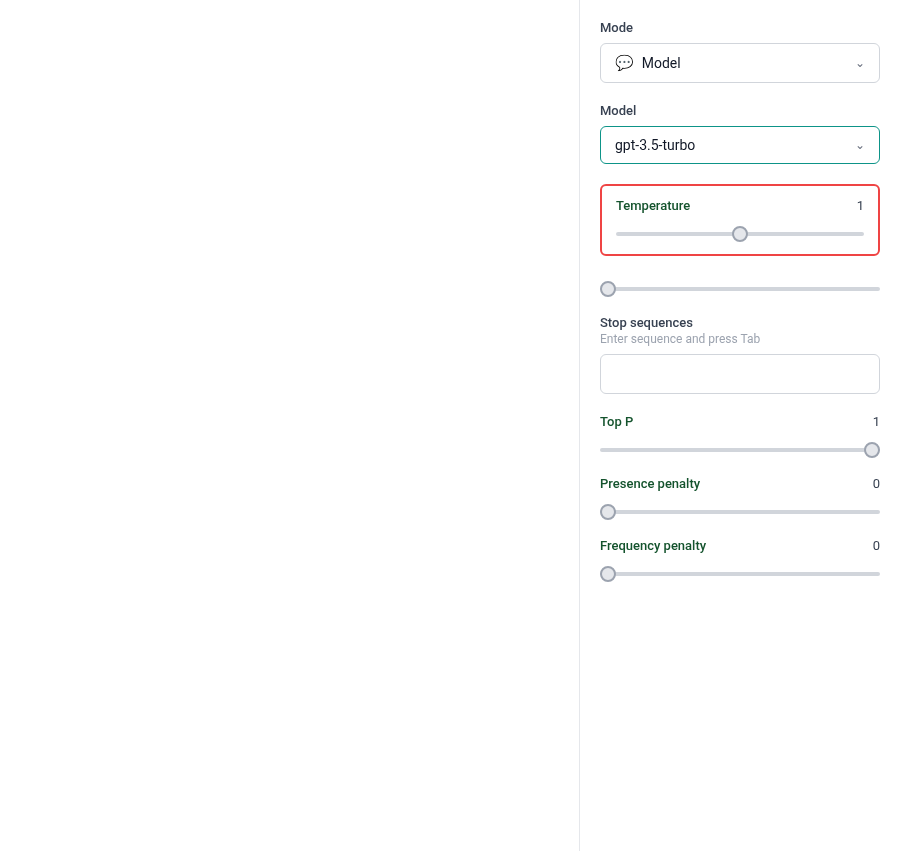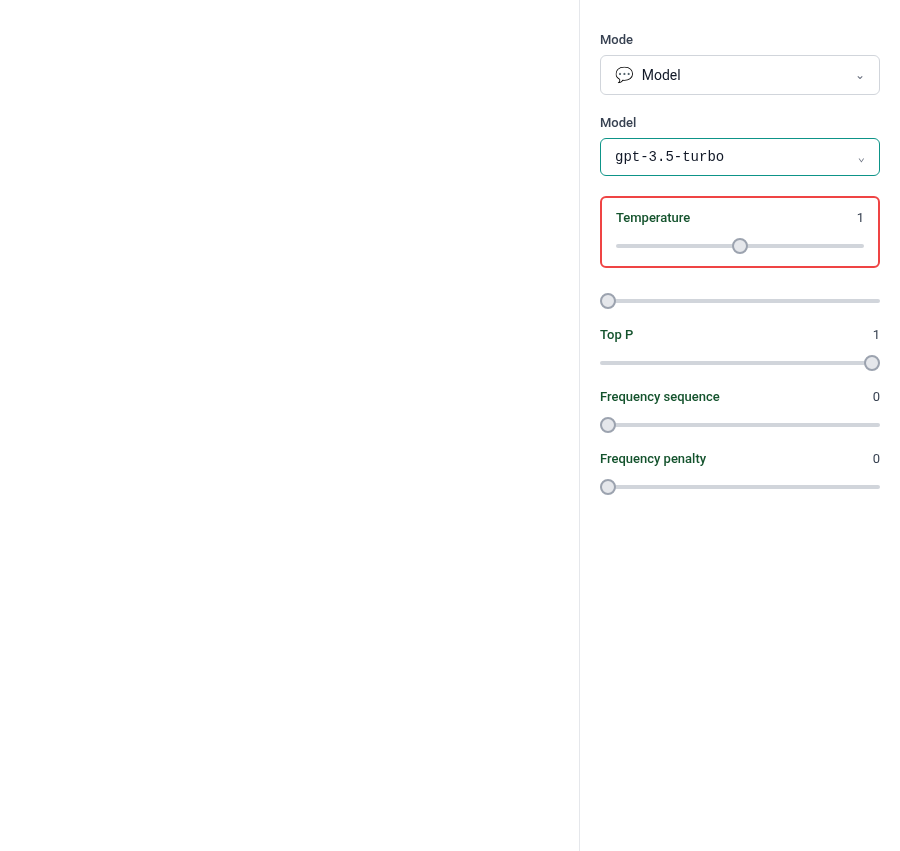--- a/index.html
+++ b/index.html
@@ -21,21 +21,21 @@
       width: 580px;
       height: 851px;
       background: #ffffff;
       border-right: 1px solid #e5e7eb;
     }
 
     .right-panel {
       width: 320px;
       height: 851px;
       background: #ffffff;
-      padding: 32px 20px 20px 20px;
+      padding: 20px 20px 20px 20px;
       overflow-y: auto;
     }
 
     .section-label {
       font-size: 13px;
       color: #374151;
       font-weight: 500;
       margin-bottom: 8px;
     }
 
@@ -60,21 +60,20 @@
 
     .dropdown-left {
       display: flex;
       align-items: center;
       gap: 8px;
     }
 
     
     .dropdown-teal {
       border: 1.5px solid #0d9488;
-      font-family: Liberation Mono, monospace;
     }
 
     .chevron-icon {
       color: #6b7280;
       font-size: 12px;
     }
 
     
     .temperature-box {
       border: 2px solid #ef4444;
@@ -238,32 +237,37 @@
       <span class="slider-label">Temperature</span>
       <span class="slider-value">1</span>
     </div>
     <input type="range" class="slider-temp" min="0" max="2" step="0.01" value="1" style="">
   </div>
 
   <div class="slider-section">
     <input type="range" class="slider-maxlen" min="0" max="4096" step="1" value="0" style="">
   </div>
 
+  <div class="stop-sequences-section">
+    <div class="stop-sequences-label">Stop sequences</div>
+    <div class="stop-sequences-hint">Enter sequence and press Tab</div>
+    <input type="text" class="stop-sequences-input" placeholder="" style="">
+  </div>
 
   <div class="slider-section">
     <div class="slider-header">
       <span class="slider-label">Top P</span>
       <span class="slider-value">1</span>
     </div>
     <input type="range" class="slider-topp" min="0" max="1" step="0.01" value="1" style="">
   </div>
 
   <div class="slider-section">
     <div class="slider-header">
-      <span class="slider-label">Frequency sequence</span>
+      <span class="slider-label">Presence penalty</span>
       <span class="slider-value">0</span>
     </div>
     <input type="range" class="slider-freq" min="0" max="2" step="0.01" value="0" style="">
   </div>
 
   <div class="slider-section">
     <div class="slider-header">
       <span class="slider-label">Frequency penalty</span>
       <span class="slider-value">0</span>
     </div>

